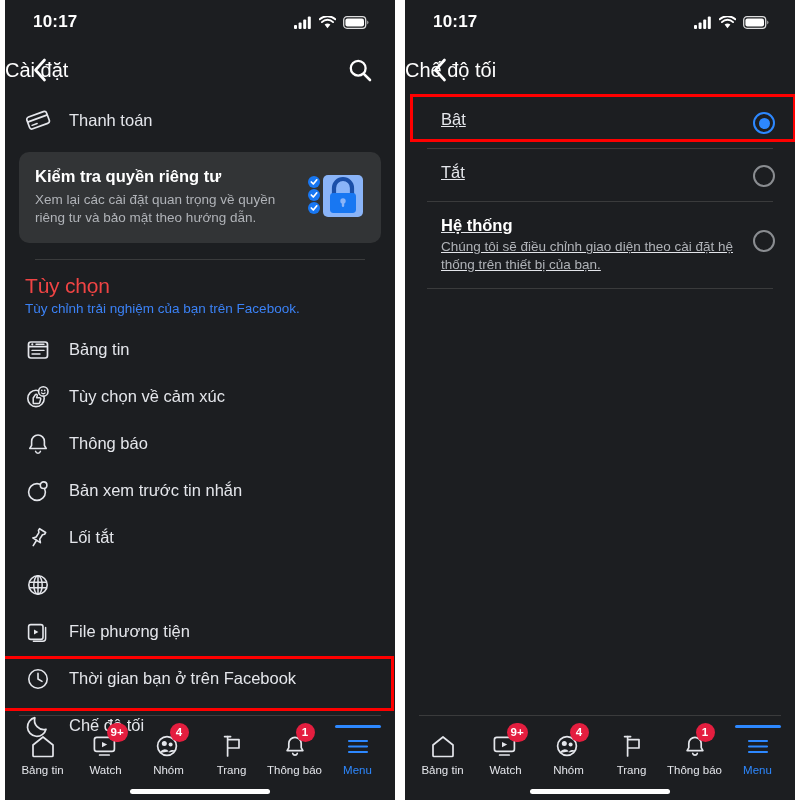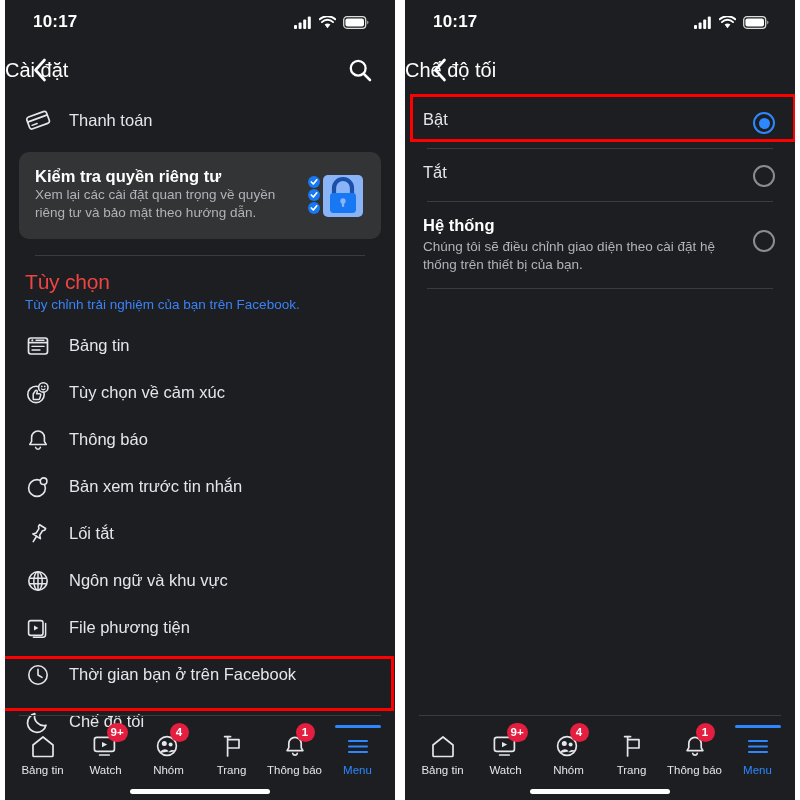--- a/index.html
+++ b/index.html
@@ -60,42 +60,43 @@
 
   
   .card-wrap{ padding:8px 14px 0 14px; }
   .card{
     background:#323436;
     border-radius:10px;
     padding:15px 16px 16px 16px;
     display:flex; align-items:flex-start; gap:10px;
   }
   .card-text{ flex:1; }
-  .card-title{ font-size:16.5px; font-weight:bold; color:#ffffff; }
+  .card-title{ font-size:16.5px; font-weight:bold; color:#ffffff; margin-bottom:5px; }
   .card-sub{ font-size:13.5px; line-height:1.35; color:#b0b3b8; }
   .card-art{ width:58px; height:54px; flex:0 0 58px; margin-top:2px; }
 
   .divider{ height:1px; background:#3a3b3c; margin:16px 16px 0 16px; }
 
   
   .section{ padding:14px 20px 2px 20px; }
   .section-title{ font-size:21px; font-weight:normal; color:#ef4444; letter-spacing:-.2px; }
   .section-sub{ font-size:13.5px; color:#3b82f6; margin-top:3px; }
 
   .menu-list{ padding-top:8px; }
   .menu-list .row{ height:47px; }
 
   
   .hl{ position:absolute; border:3px solid #fe0000; z-index:30; pointer-events:none; }
 
   
   .opt{
     display:flex; align-items:flex-start;
-    padding:14px 20px 14px 18px;
+    padding:14px 20px 14px 36px;
     min-height:48px;
+    text-decoration:underline;
   }
   .opt-main{ flex:1; padding-right:14px; }
   .opt-title{ font-size:16.5px; color:#e4e6eb; }
   .opt-title.bold{ font-weight:bold; color:#ffffff; }
   .opt-sub{ font-size:13.5px; line-height:1.35; color:#b0b3b8; margin-top:3px; }
   .radio{ width:22px; height:22px; flex:0 0 22px; border-radius:50%; margin-top:2px; }
   .radio.off{ border:2px solid #8a8d91; }
   .radio.on{ border:2.5px solid #2d88ff; display:flex; align-items:center; justify-content:center; }
   .radio.on i{ width:11px; height:11px; border-radius:50%; background:#2d88ff; display:block; }
   .opt-divider{ height:1px; background:#3a3b3c; margin:0 22px; }
@@ -287,21 +288,20 @@
       </div>
 
       <div class="row">
         <span class="ico">
           <svg width="24" height="24" viewBox="0 0 24 24">
             <circle cx="12" cy="12" r="9.2" stroke="#e4e6eb" stroke-width="1.6" fill="none"></circle>
             <ellipse cx="12" cy="12" rx="4.2" ry="9.2" stroke="#e4e6eb" stroke-width="1.5" fill="none"></ellipse>
             <path d="M3 9.2 H21 M3 14.8 H21 M12 2.8 V21.2" stroke="#e4e6eb" stroke-width="1.5"></path>
           </svg>
         </span>
-        <span class="label">Ngôn ngữ và khu vực</span>
       </div>
 
       <div class="row">
         <span class="ico">
           <svg width="24" height="24" viewBox="0 0 24 24">
             <rect x="2.6" y="4.6" width="14.4" height="14.8" rx="2.2" stroke="#e4e6eb" stroke-width="1.6" fill="none"></rect>
             <path d="M8 9.4 l4.4 2.6 L8 14.6 Z" fill="#e4e6eb"></path>
             <path d="M19.6 7.4 v11.2 a2.6 2.6 0 0 1-2.6 2.6 H7.4" stroke="#e4e6eb" stroke-width="1.5" fill="none" stroke-linecap="round"></path>
           </svg>
         </span>

